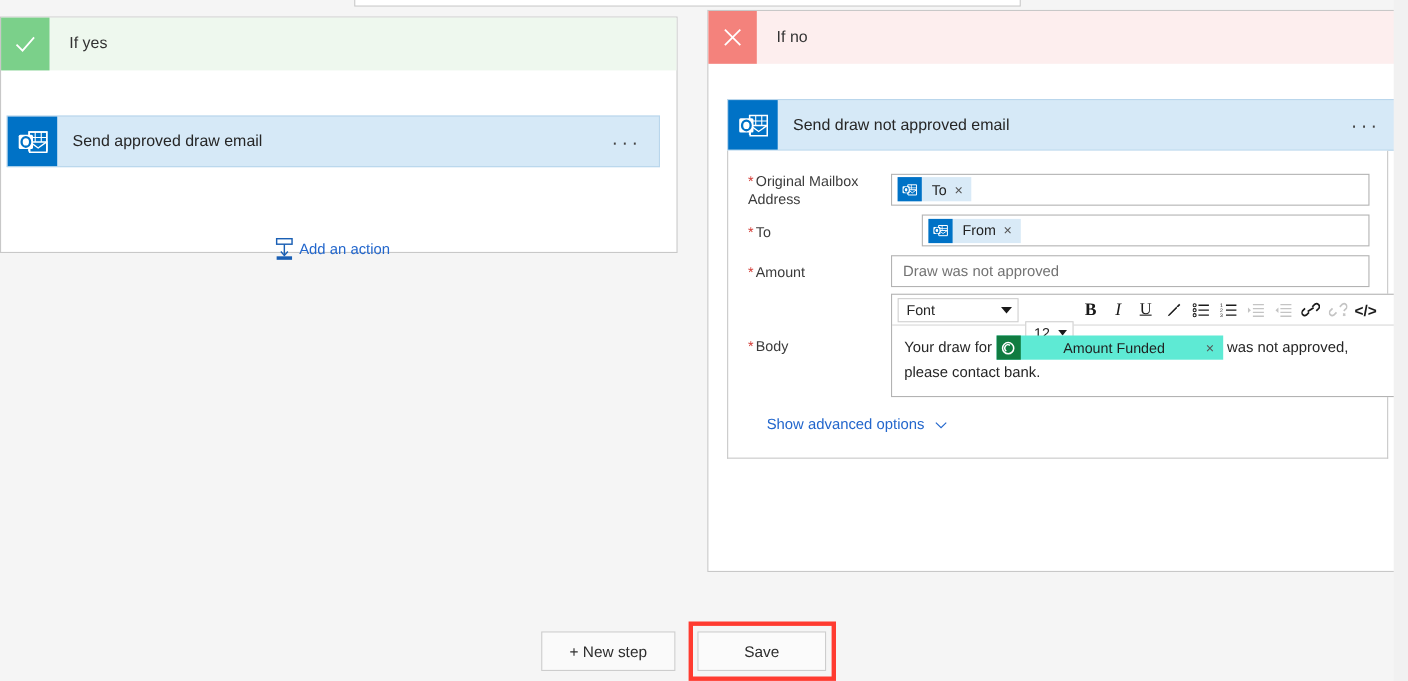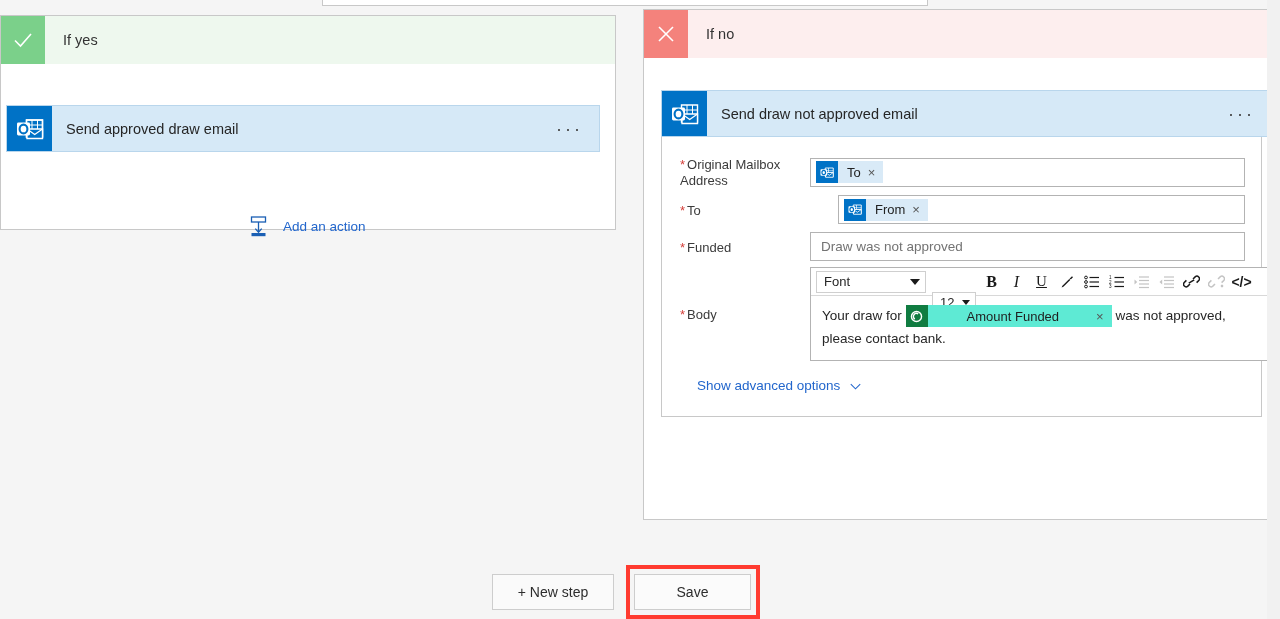--- a/index.html
+++ b/index.html
@@ -93,21 +93,21 @@
     line-height: 10px;
     cursor: pointer;
     user-select: none;
   }
 
   
   .add-action {
     position: absolute;
     display: flex;
     align-items: center;
-    gap: 16px;
+    gap: 5px;
     cursor: pointer;
   }
   .add-yes { left: 249px; top: 200px; }
   .add-action .lbl {
     color: #2266cc;
     font-size: 13.5px;
   }
   .add-action svg { display: block; }
 
   
@@ -401,21 +401,21 @@
                 </svg>
               </span>
               <span class="tlbl">From</span>
               <span class="tx">×</span>
             </span>
           </div>
         </div>
       </div>
 
       <div class="frow" style="left:18px; top:95px; width:565px;">
-        <div class="flabel"><span class="req">*</span><span>Funded</span></div>
+        <div class="flabel"><span class="req">*</span><span>Amount</span></div>
         <div class="fcontrol">
           <div class="fbox text" title="Specify the subject of the mail">Draw was not approved</div>
         </div>
       </div>
 
       <div class="frow" style="left:18px; top:130px; width:565px;">
         <div class="flabel"><span class="req">*</span><span>Body</span></div>
         <div class="fcontrol">
           <div class="rte">
 

